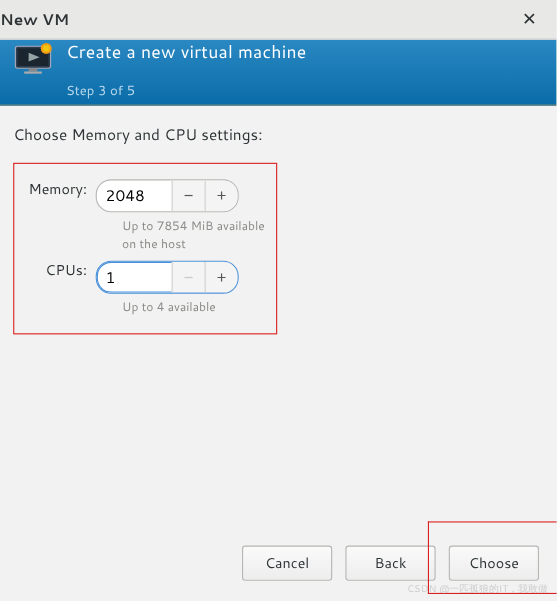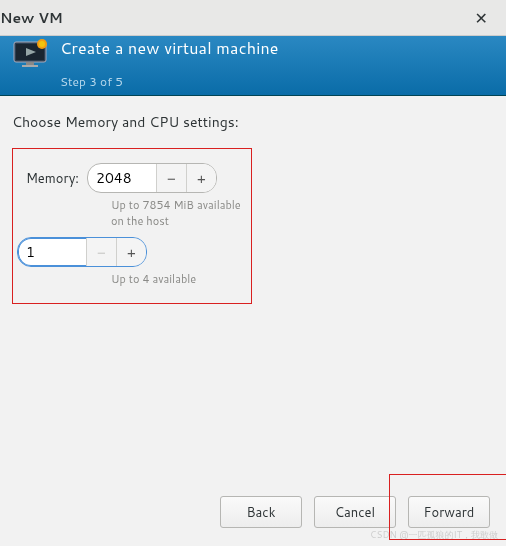--- a/index.html
+++ b/index.html
@@ -75,21 +75,20 @@
       margin-bottom: 16px;
       font-size: 14px;
     }
     .settings-box {
       border: 1px solid #d92020;
       padding: 6px 8px 16px 4px;
       width: 240px;
     }
     .row {
       display: flex;
-      align-items: center;
       margin-top: 8px;
     }
     .row-label {
       width: 62px;
       text-align: right;
       margin-right: 8px;
       font-size: 13px;
     }
     .spinbox {
       display: flex;
@@ -211,35 +210,36 @@
           <span>−</span>
         </button>
         <button class="spin-btn">
           <span>+</span>
         </button>
       </div>
     </div>
     <div class="hint">Up to 7854 MiB available on the host</div>
 
     <div class="row">
+      <span class="row-label">CPUs:</span>
       <div class="spinbox focused">
         <input type="text" value="1" style="">
         <button class="spin-btn disabled">
           <span>−</span>
         </button>
         <button class="spin-btn">
           <span>+</span>
         </button>
       </div>
     </div>
     <div class="hint">Up to 4 available</div>
   </div>
 </div>
 
 <div class="buttons">
+  <button class="btn">Cancel</button>
   <button class="btn">Back</button>
-  <button class="btn">Cancel</button>
-  <button class="btn">Forward</button>
+  <button class="btn">Choose</button>
 </div>
 
 <div class="forward-highlight"></div>
 
 <div class="watermark">CSDN @一匹孤狼的IT，我敢做</div>
 
 </body></html>

